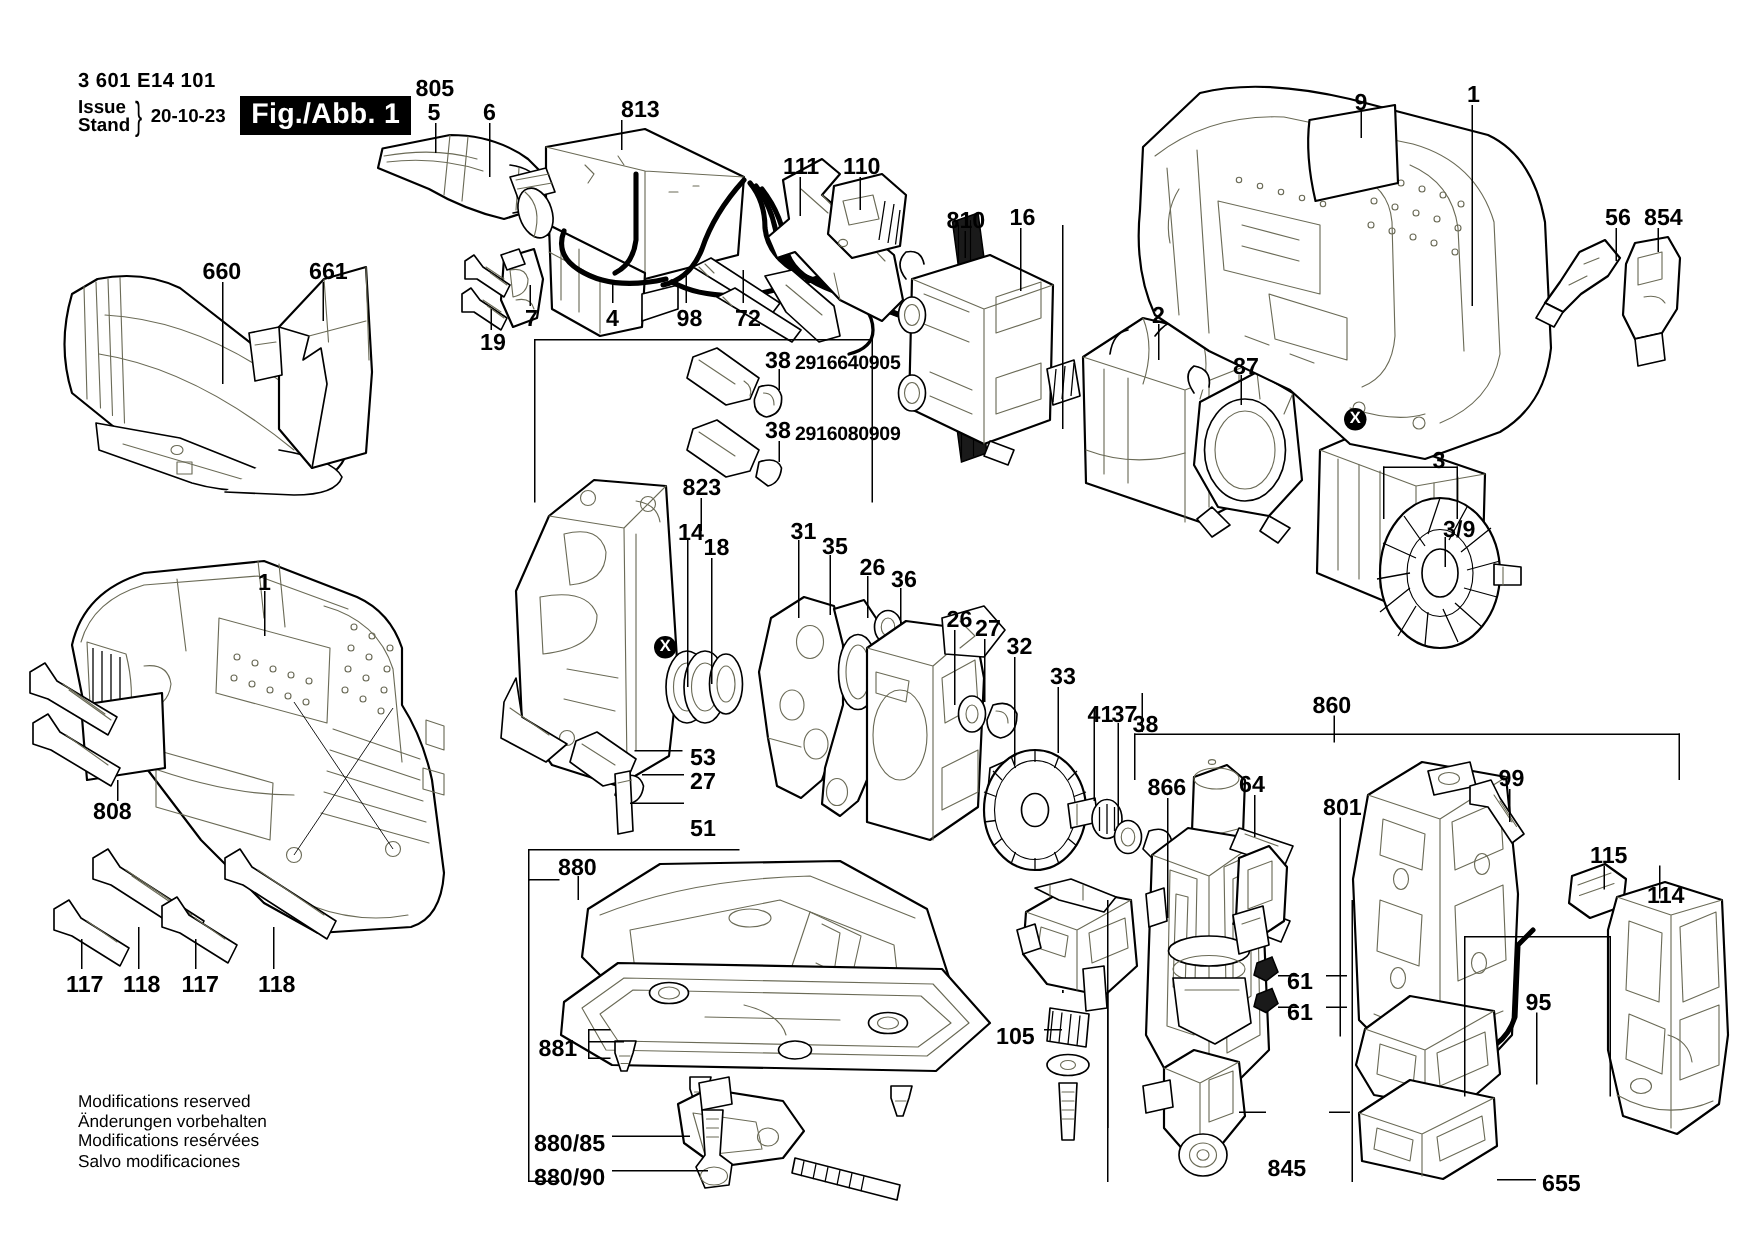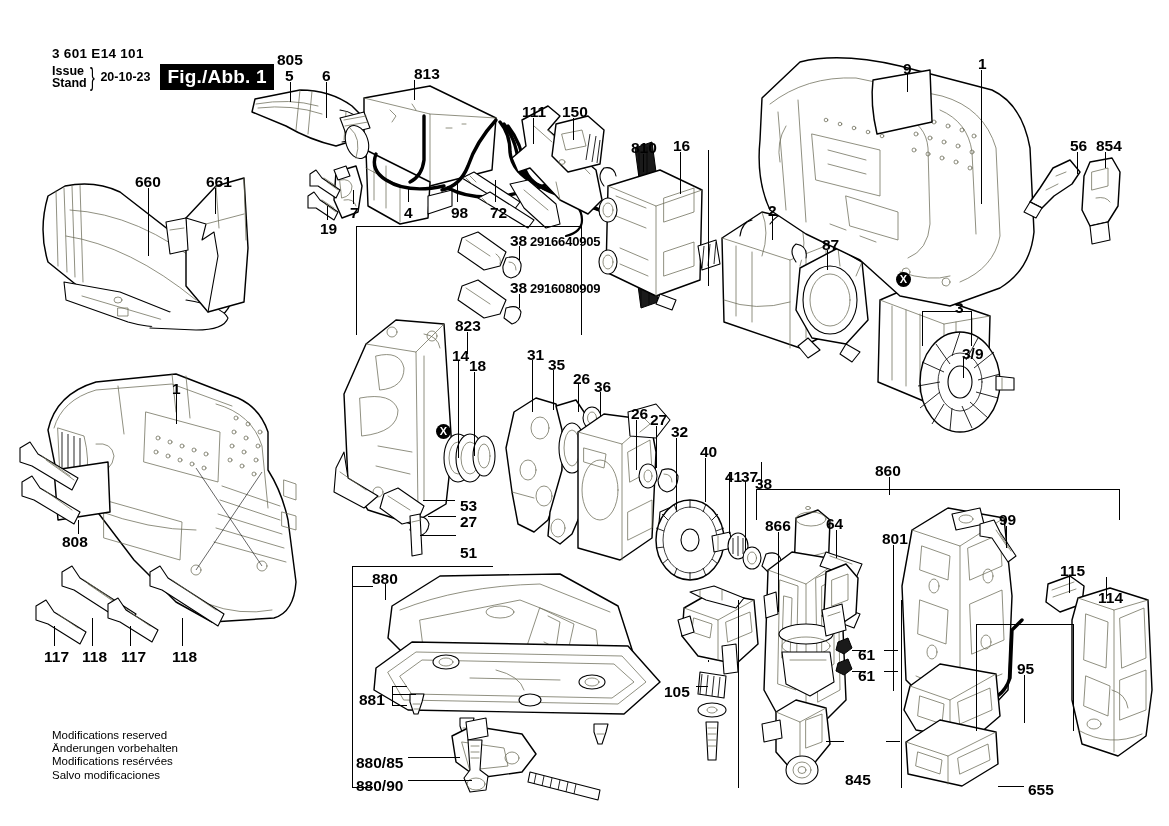--- a/index.html
+++ b/index.html
@@ -715,21 +715,21 @@
 
   <div class="xmark" style="left:896px;top:272px;">X</div>
   <div class="xmark" style="left:436px;top:424px;">X</div>
 
   <div id="callout-layer">
       <div class="lbl" style="left: 277px; top: 52px;">805</div>
       <div class="lbl" style="left: 285px; top: 68px;">5</div>
       <div class="lbl" style="left: 322px; top: 68px;">6</div>
       <div class="lbl" style="left: 401px; top: 66px; margin-left: 13px;">813</div>
       <div class="lbl" style="left: 522px; top: 104px;">111</div>
-      <div class="lbl" style="left: 562px; top: 104px;">150</div>
+      <div class="lbl" style="left: 562px; top: 104px;">110</div>
       <div class="lbl" style="left: 631px; top: 140px;">810</div>
       <div class="lbl" style="left: 673px; top: 138px;">16</div>
       <div class="lbl" style="left: 903px; top: 61px;">9</div>
       <div class="lbl" style="left: 978px; top: 56px;">1</div>
       <div class="lbl" style="left: 1070px; top: 138px;">56</div>
       <div class="lbl" style="left: 1096px; top: 138px;">854</div>
       <div class="lbl" style="left: 135px; top: 174px;">660</div>
       <div class="lbl" style="left: 206px; top: 174px;">661</div>
       <div class="lbl" style="left: 320px; top: 221px;">19</div>
       <div class="lbl" style="left: 350px; top: 205px;">7</div>
@@ -747,21 +747,21 @@
       <div class="lbl" style="left: 455px; top: 318px;">823</div>
       <div class="lbl" style="left: 452px; top: 348px;">14</div>
       <div class="lbl" style="left: 469px; top: 358px;">18</div>
       <div class="lbl" style="left: 527px; top: 347px;">31</div>
       <div class="lbl" style="left: 548px; top: 357px;">35</div>
       <div class="lbl" style="left: 573px; top: 371px;">26</div>
       <div class="lbl" style="left: 594px; top: 379px;">36</div>
       <div class="lbl" style="left: 631px; top: 406px;">26</div>
       <div class="lbl" style="left: 650px; top: 412px;">27</div>
       <div class="lbl" style="left: 671px; top: 424px;">32</div>
-      <div class="lbl" style="left: 700px; top: 444px;">40</div>
+      <div class="lbl" style="left: 700px; top: 444px;">33</div>
       <div class="lbl" style="left: 725px; top: 459px; margin-top: 10px;">41</div>
       <div class="lbl" style="left: 741px; top: 469px;">37</div>
       <div class="lbl" style="left: 755px; top: 476px;">38</div>
       <div class="lbl" style="left: 172px; top: 381px;">1</div>
       <div class="lbl" style="left: 62px; top: 534px;">808</div>
       <div class="lbl" style="left: 44px; top: 649px;">117</div>
       <div class="lbl" style="left: 82px; top: 649px;">118</div>
       <div class="lbl" style="left: 121px; top: 649px;">117</div>
       <div class="lbl" style="left: 172px; top: 649px;">118</div>
       <div class="lbl" style="left: 460px; top: 498px;">53</div>

